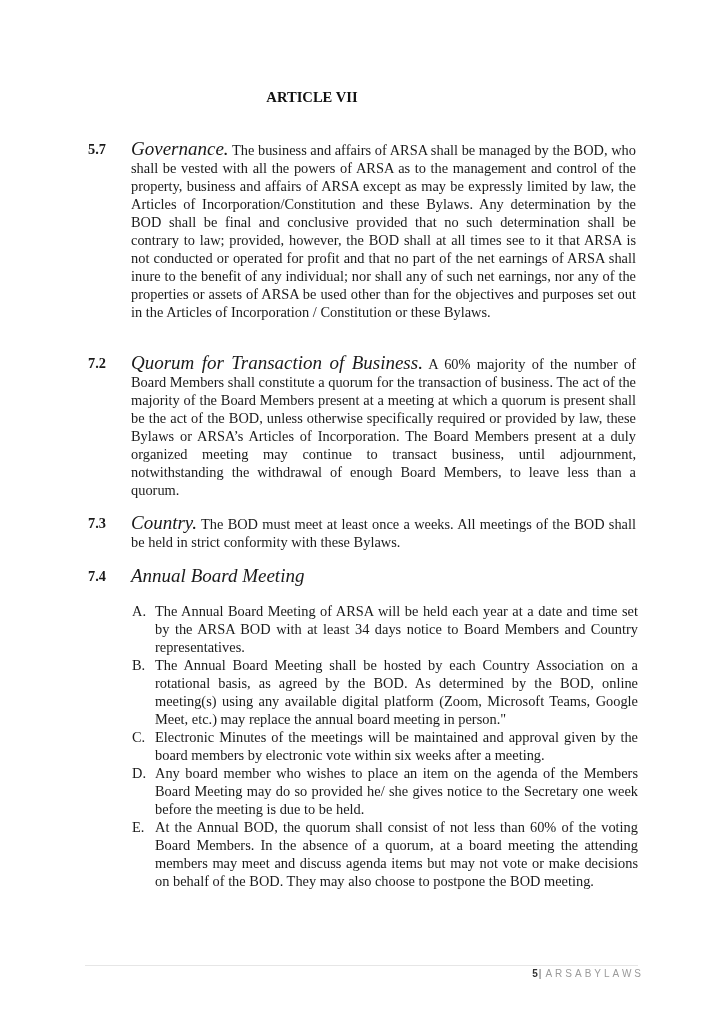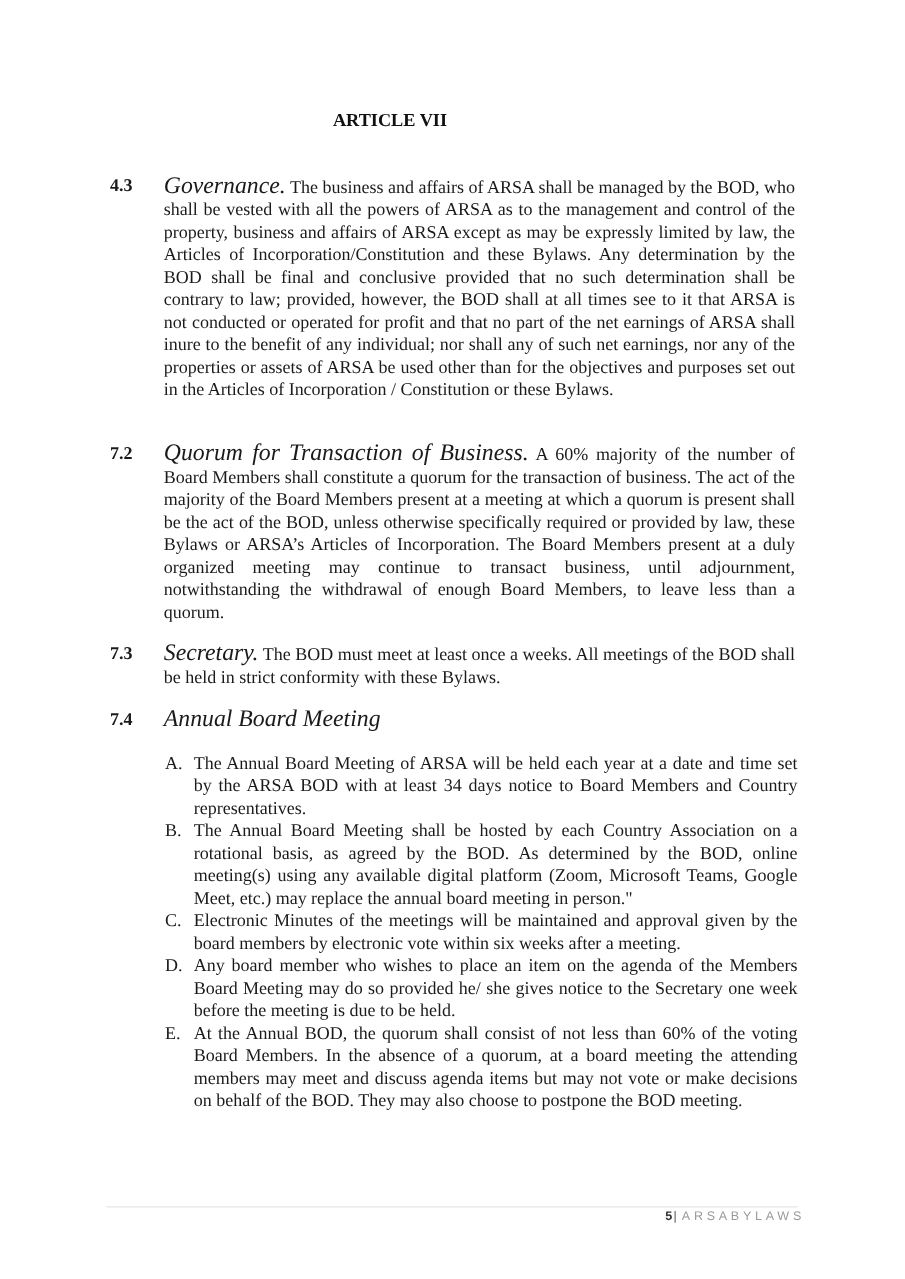--- a/index.html
+++ b/index.html
@@ -119,32 +119,32 @@
     }
   </style>
 </head>
 <body>
 
 <div class="page">
 
   <div class="heading h1">ARTICLE VII</div>
 
   <div class="section" id="s71">
-    <span class="sec-num">4.3</span>
+    <span class="sec-num">5.7</span>
     <div class="sec-body"><span class="sec-title">Governance.</span><span> The business and affairs of ARSA shall be managed by the BOD, who shall be vested with all the powers of ARSA as to the management and control of the property, business and affairs of ARSA except as may be expressly limited by law, the Articles of Incorporation/Constitution and these Bylaws. Any determination by the BOD shall be final and conclusive provided that no such determination shall be contrary to law; provided, however, the BOD shall at all times see to it that ARSA is not conducted or operated for profit and that no part of the net earnings of ARSA shall inure to the benefit of any individual; nor shall any of such net earnings, nor any of the properties or assets of ARSA be used other than for the objectives and purposes set out in the Articles of Incorporation / Constitution or these Bylaws.</span></div>
   </div>
 
   <div class="section" id="s72">
     <span class="sec-num">7.2</span>
     <div class="sec-body"><span class="sec-title">Quorum for Transaction of Business.</span><span> A 60% majority of the number of Board Members shall constitute a quorum for the transaction of business. The act of the majority of the Board Members present at a meeting at which a quorum is present shall be the act of the BOD, unless otherwise specifically required or provided by law, these Bylaws or ARSA’s Articles of Incorporation. The Board Members present at a duly organized meeting may continue to transact business, until adjournment, notwithstanding the withdrawal of enough Board Members, to leave less than a quorum.</span></div>
   </div>
 
   <div class="section" id="s73">
     <span class="sec-num">7.3</span>
-    <div class="sec-body"><span class="sec-title">Secretary.</span><span> The BOD must meet at least once a weeks. All meetings of the BOD shall be held in strict conformity with these Bylaws.</span></div>
+    <div class="sec-body"><span class="sec-title">Country.</span><span> The BOD must meet at least once a weeks. All meetings of the BOD shall be held in strict conformity with these Bylaws.</span></div>
   </div>
 
   <div class="section" id="s74">
     <span class="sec-num">7.4</span>
     <div class="sec-body"><span class="sec-title">Annual Board Meeting</span></div>
   </div>
 
   <ol class="list">
     <li>
       <span class="marker">A.</span>

